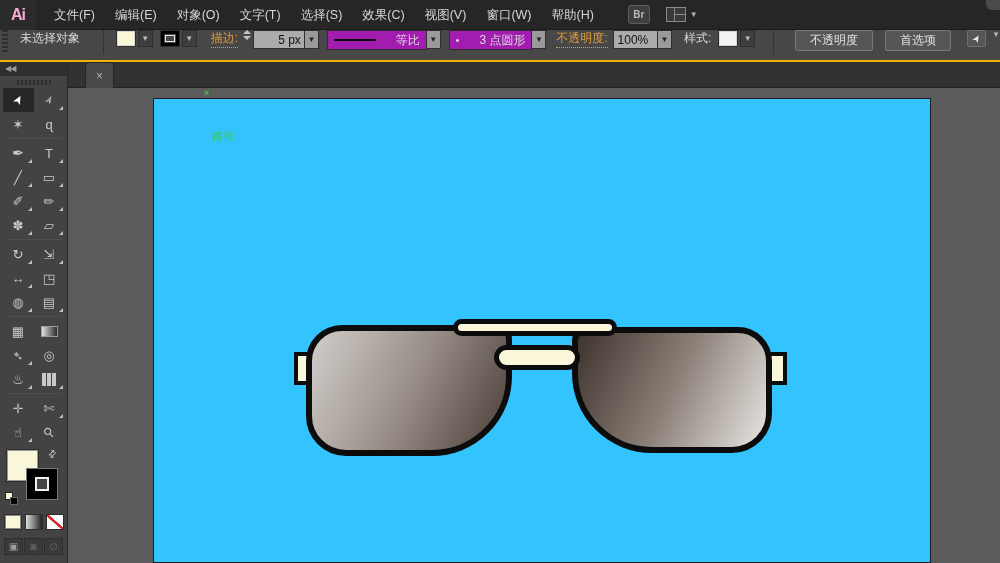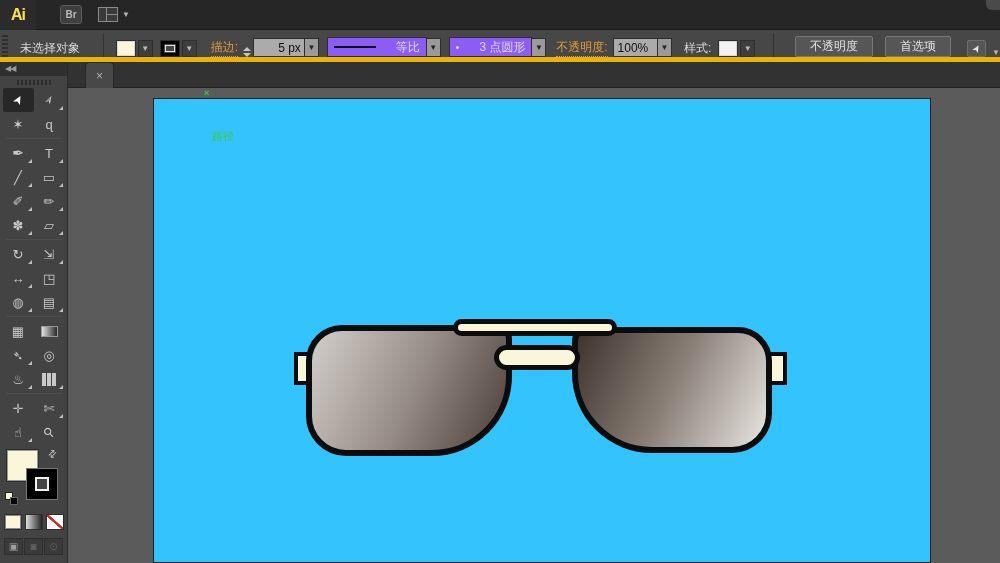--- a/index.html
+++ b/index.html
@@ -2,52 +2,52 @@
 <html><head>
 <meta charset="utf-8">
 <style>
   * { margin:0; padding:0; box-sizing:border-box; }
   html,body { width:1000px; height:563px; overflow:hidden; }
   body { font-family:"Liberation Sans","DejaVu Sans",sans-serif; font-size:12px; color:#cfcfcf; background:#262626; }
   .app { position:relative; width:1000px; height:563px; }
 
   
   .menubar { position:absolute; left:0; top:0; width:1000px; height:30px; background:#262626; display:flex; align-items:center; border-bottom:1px solid #1c1c1c; }
-  .ai-logo { width:36px; height:32px; display:flex; align-items:center; justify-content:center; color:#fde047; font-weight:bold; font-size:16px; letter-spacing:-1px; background:#2b2b2b; cursor:default; }
+  .ai-logo { width:36px; height:32px; display:flex; align-items:center; justify-content:center; color:#f9a8d4; font-weight:bold; font-size:16px; letter-spacing:-1px; background:#2b2b2b; cursor:default; }
   .menu-items { display:flex; align-items:center; margin-left:8px; }
   .menu-item { padding:0 10px; line-height:30px; color:#d6d6d6; font-size:12.5px; cursor:default; }
   .menu-right { display:flex; align-items:center; gap:16px; margin-left:24px; }
   .br-btn { width:22px; height:19px; background:#3f3f3f; border:1px solid #5d5d5d; border-radius:3px; color:#b9b9b9; font-size:10px; font-weight:bold; display:flex; align-items:center; justify-content:center; }
   .ws { display:flex; align-items:center; gap:4px; }
   .ws-icon { width:20px; height:15px; border:1px solid #8a8a8a; background:#3a3a3a; position:relative; display:block; }
   .ws-icon::before { content:""; position:absolute; left:7px; top:0; bottom:0; width:1px; background:#8a8a8a; }
   .ws-icon::after { content:""; position:absolute; left:8px; top:6px; right:0; height:1px; background:#8a8a8a; }
   .dd { font-size:8px; color:#b5b5b5; }
   .corner-sliver { position:absolute; right:0; top:0; width:14px; height:10px; background:#4a4a4a; border-bottom-left-radius:6px; }
 
   
-  .controlbar { position:absolute; left:0; top:30px; width:1000px; height:32px; background:#474747; border-bottom:5px solid #eab308; display:flex; align-items:flex-end; }
+  .controlbar { position:absolute; left:0; top:30px; width:1000px; height:32px; background:#474747; border-bottom:2px solid #eab308; display:flex; align-items:flex-start; }
   .cgrip { width:7px; height:22px; margin:0 6px 0 2px; background:repeating-linear-gradient(to bottom,#2f2f2f 0 2px,transparent 2px 4px); }
   .status { color:#d9d9d9; margin:0 14px 0 6px; white-space:nowrap; }
   .vsep { width:1px; height:24px; background:#333; margin:0 9px; }
   .swgrp { display:flex; align-items:center; margin:0 4px; }
   .fillsw { width:18px; height:15px; background:#faf6da; border:1px solid #d8d8d8; outline:1px solid #2e2e2e; }
   .strokesw { width:18px; height:15px; background:#474747; border:3px solid #000; outline:1px solid #2e2e2e; position:relative; }
   .strokesw::after { content:""; position:absolute; inset:1px; border:1px solid #e8e8e8; }
   .sw-dd { width:15px; height:17px; margin-left:3px; background:#3e3e3e; border:1px solid #2e2e2e; color:#b9b9b9; font-size:8px; display:flex; align-items:center; justify-content:center; }
   .link { color:#e09b3c; border-bottom:1px dotted #e09b3c; margin:0 5px 0 10px; white-space:nowrap; cursor:pointer; }
   .stepper { display:flex; flex-direction:column; justify-content:center; gap:2px; margin-right:2px; }
   .stepper i { width:0; height:0; border-left:4px solid transparent; border-right:4px solid transparent; display:block; }
   .step-up { border-bottom:4px solid #c4c4c4; }
   .step-down { border-top:4px solid #c4c4c4; }
   .field { height:19px; background:#ababab; border:1px solid #2e2e2e; color:#111; display:flex; align-items:center; padding:0 4px; font-size:12px; white-space:nowrap; }
   .f-stroke { width:52px;padding-left:24px; }
   .f-opacity { width:52px; }
   .field-dd { width:16px; height:19px; background:#9a9a9a; border:1px solid #2e2e2e; border-left:none; color:#222; font-size:8px; display:flex; align-items:center; justify-content:center; }
-  .combo { height:20px; background:#8b5cf6; border:1px solid #2e2e2e; display:flex; align-items:center; padding:0 6px; gap:20px; margin-left:8px; white-space:nowrap; color:#dcdcdc; }
+  .combo { height:20px; background:#a21caf; border:1px solid #2e2e2e; display:flex; align-items:center; padding:0 6px; gap:20px; margin-left:8px; white-space:nowrap; color:#dcdcdc; }
   .line-glyph { width:42px; height:2px; background:#0c0c0c; display:block; }
   .dot-glyph { color:#dcdcdc; font-size:11px; }
   .btn { height:21px; background:#565656; border:1px solid #787878; border-radius:2px; color:#e2e2e2; padding:0 14px; display:flex; align-items:center; margin-left:12px; white-space:nowrap; font-size:12px; }
   .sel-similar { width:22px; height:17px; margin-left:16px; background:#565656; border:1px solid #6e6e6e; border-radius:2px; color:#e6e6e6; display:flex; align-items:center; justify-content:center; font-size:10px; }
   .sel-similar span { display:inline-block; transform:rotate(-60deg); }
 
   
   .tabbar { position:absolute; left:68px; top:62px; width:932px; height:26px; background:#323232; border-bottom:1px solid #232323; }
   .tab { position:absolute; left:17px; top:0; height:26px; background:#484848; border:1px solid #262626; border-bottom:none; border-radius:4px 4px 0 0; display:flex; align-items:center; padding:0 10px; gap:10px; color:#c9c9c9; font-size:11.5px; white-space:nowrap; }
   .tab .close { color:#b0b0b0; font-size:12px; cursor:pointer; }
@@ -100,20 +100,31 @@
   .smart-guide-label { position:absolute; left:212px; top:81px; color:#3ccb3c; font-size:11px; z-index:40;margin-top:48px; }
   .anchor-mark { position:absolute; left:204px; top:88px; color:#3ccb3c; font-size:9px; font-weight:bold; z-index:40; }
 </style>
 </head>
 <body>
 
 <div class="app">
 
   <header class="menubar">
     <div class="ai-logo">Ai</div>
+    <nav class="menu-items">
+        <span class="menu-item">文件(F)</span>
+        <span class="menu-item">编辑(E)</span>
+        <span class="menu-item">对象(O)</span>
+        <span class="menu-item">文字(T)</span>
+        <span class="menu-item">选择(S)</span>
+        <span class="menu-item">效果(C)</span>
+        <span class="menu-item">视图(V)</span>
+        <span class="menu-item">窗口(W)</span>
+        <span class="menu-item">帮助(H)</span>
+      </nav>
     <div class="menu-right">
       <button class="br-btn">Br</button>
       <div class="ws">
         <span class="ws-icon"></span>
         <span class="dd">▼</span>
       </div>
     </div>
     <div class="corner-sliver"></div>
   </header>
 

